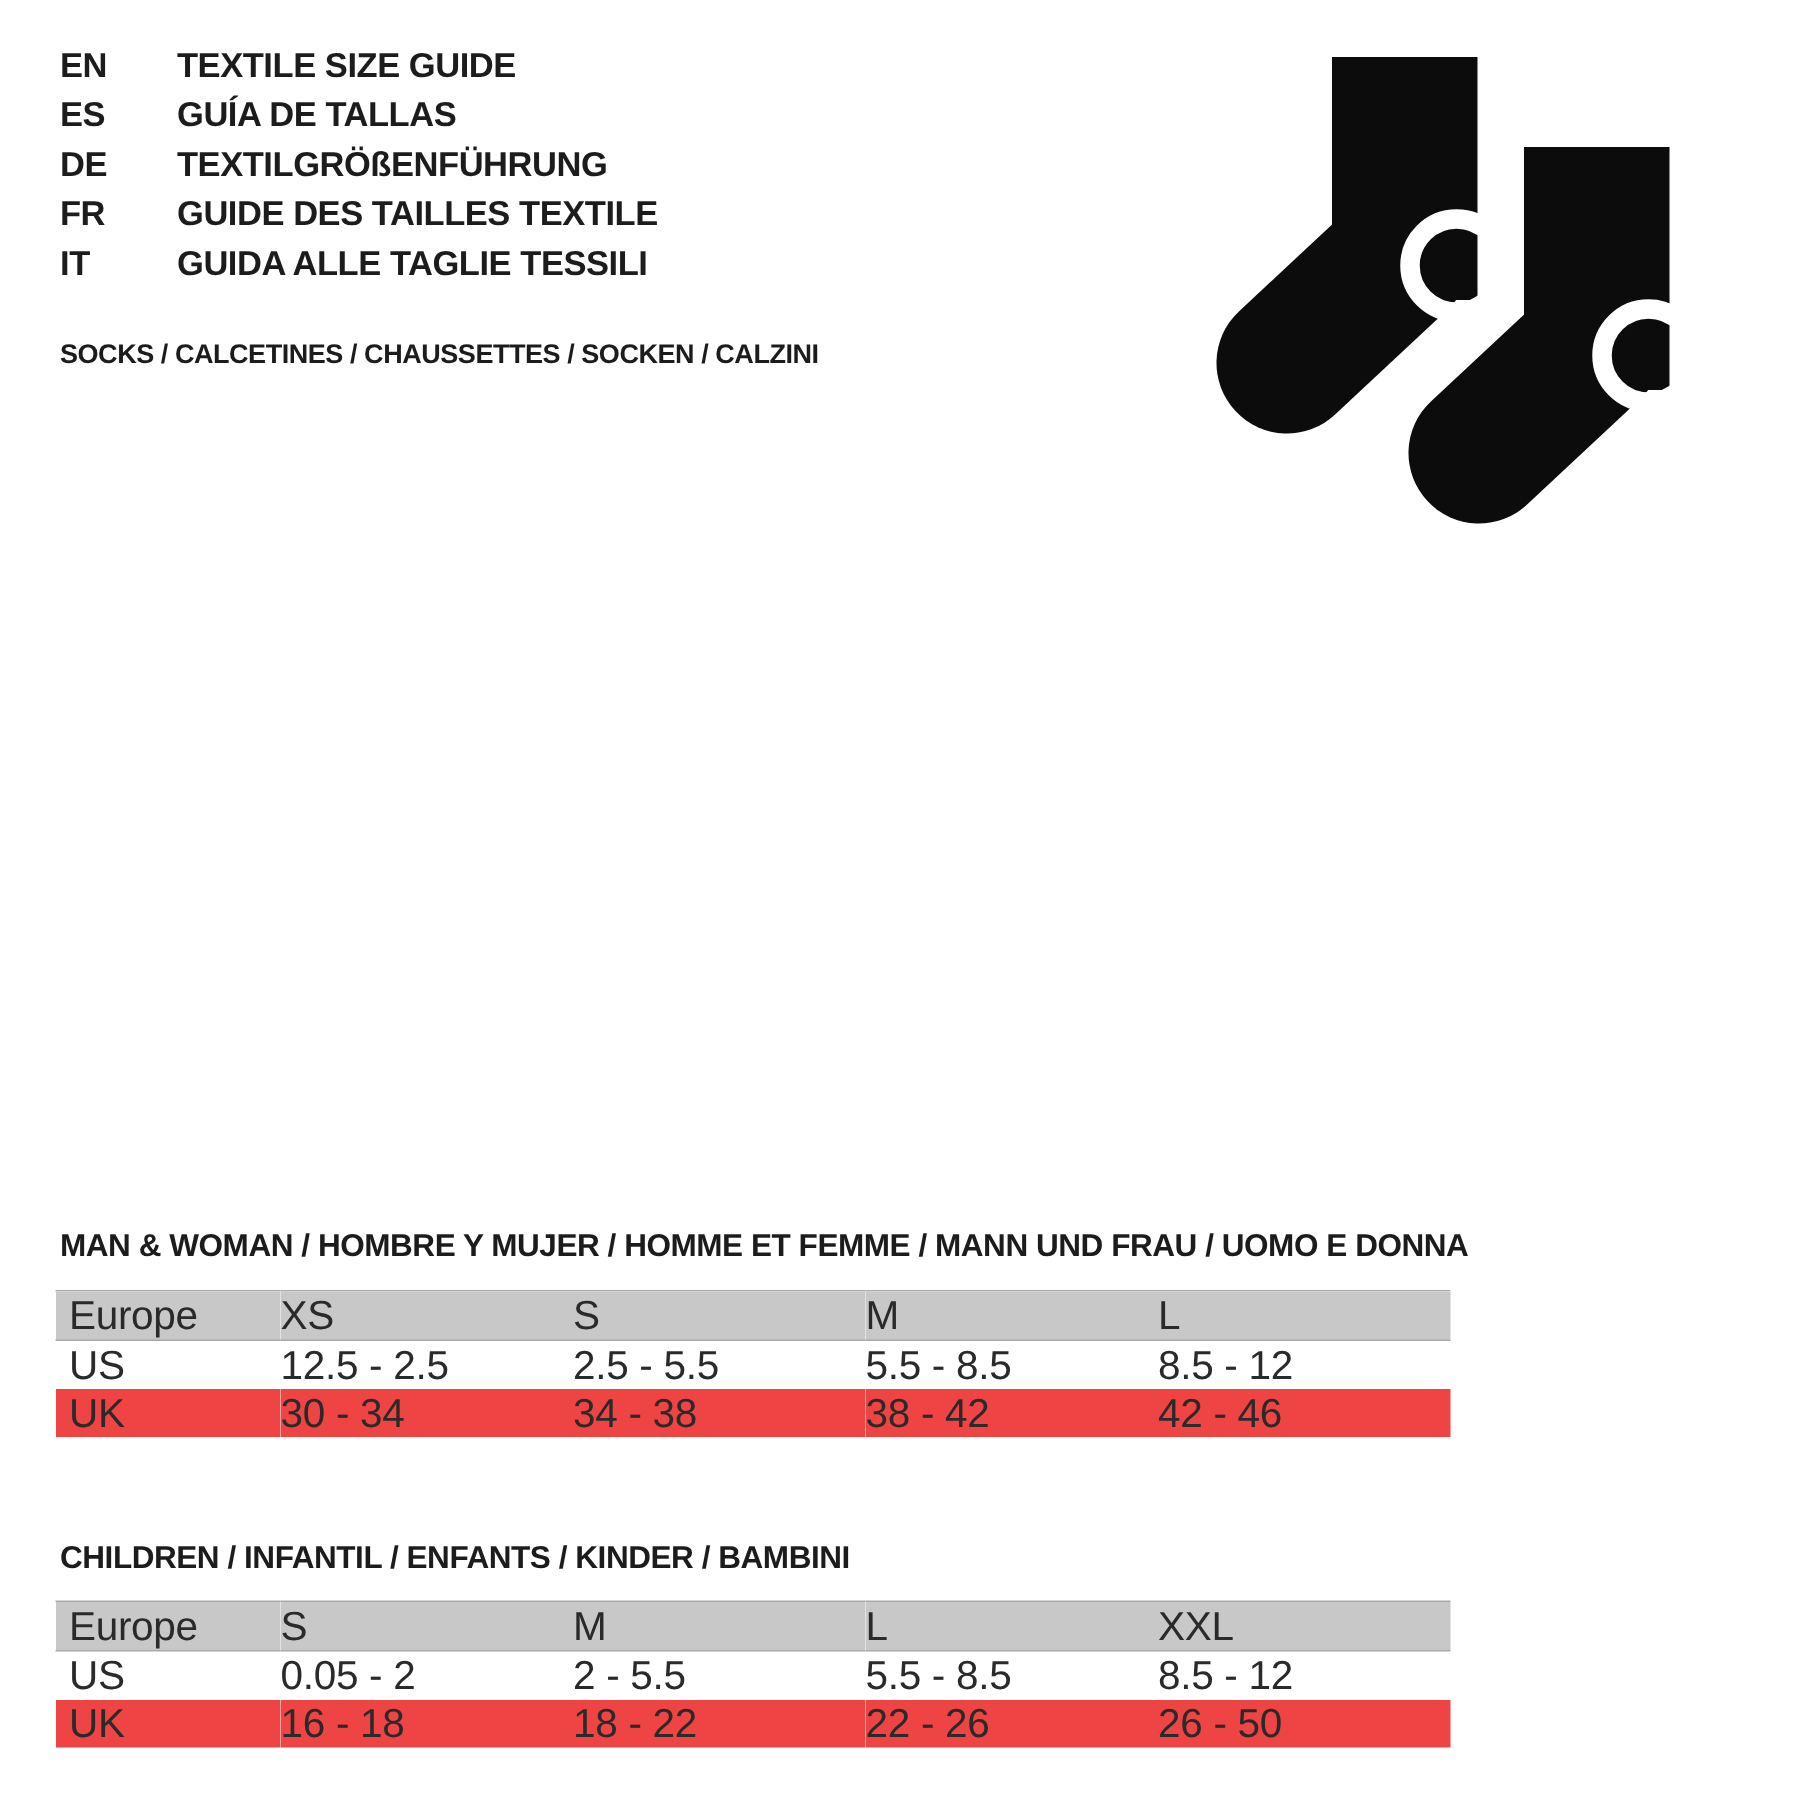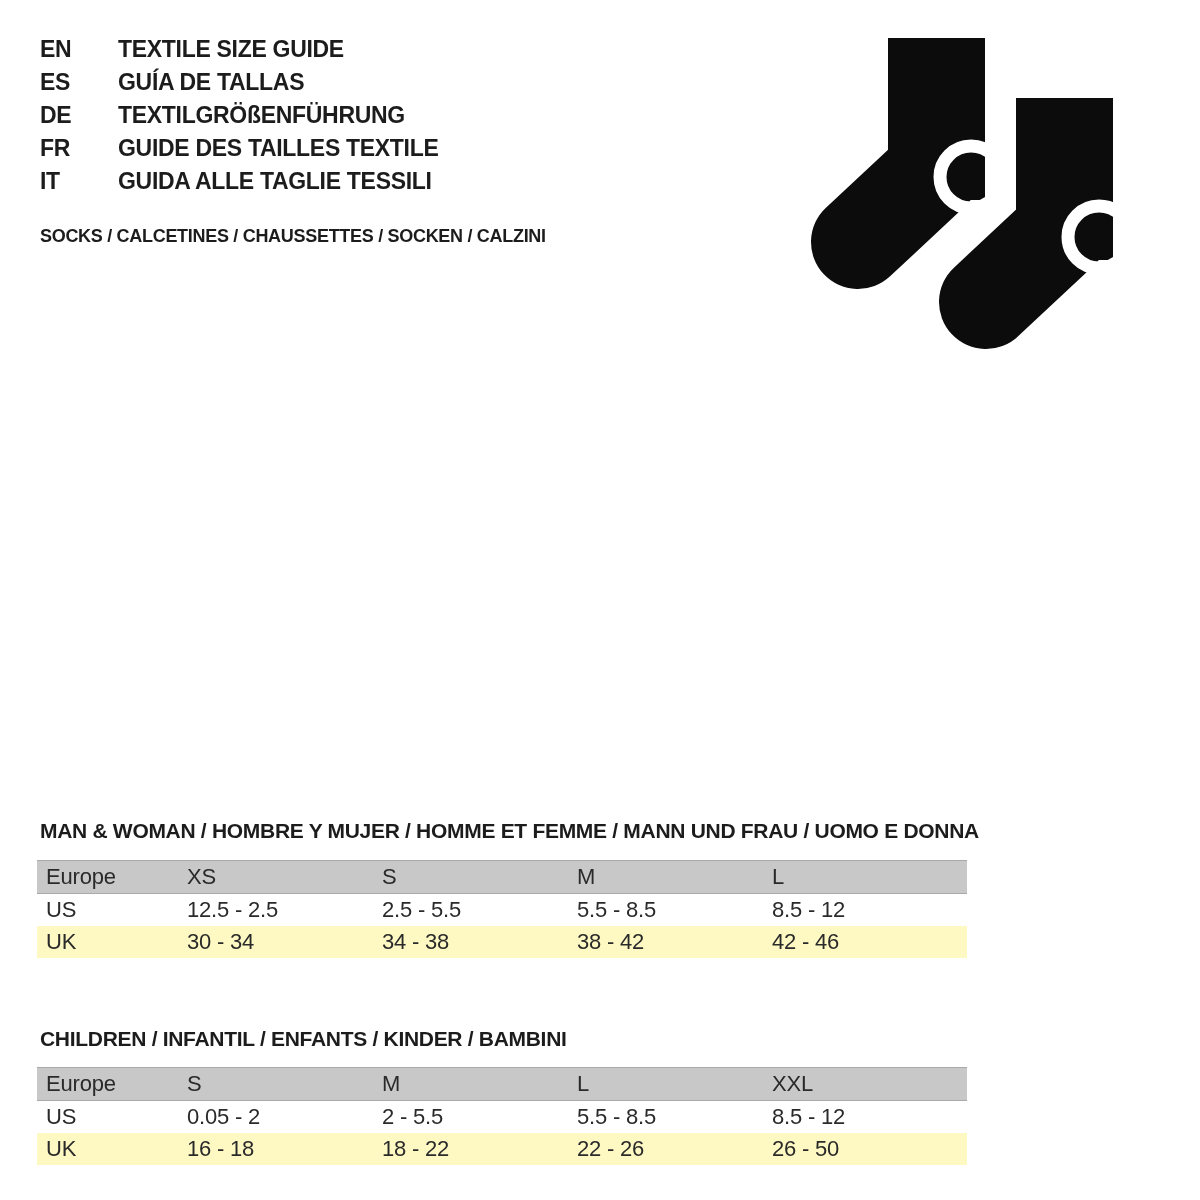--- a/index.html
+++ b/index.html
@@ -11,21 +11,21 @@
     overflow: hidden;
     font-family: "Liberation Sans", sans-serif;
     color: #1c1c1c;
   }
 
   
   .lang-list { position: absolute; left: 40px; top: 30px; }
   .lang-row {
     display: flex;
     height: 33px;
-    align-items: flex-end;
+    align-items: flex-start;
     font-size: 23px;
     font-weight: 700;
     letter-spacing: -0.3px;
     white-space: nowrap;
   }
   .lang-code { width: 78px; flex: 0 0 78px; }
 
   
   .category-line {
     position: absolute;
@@ -52,41 +52,41 @@
     line-height: 26px;
     margin: 0 0 16px 3px;
     white-space: nowrap;
   }
   .size-section.children .section-title { margin-bottom: 15px; }
 
   table.size-table {
     width: 930px;
     border-collapse: collapse;
     table-layout: fixed;
-    font-size: 22px;
+    font-size: 27px;
     font-weight: 400;
     color: #2a2a2a;
   }
   table.size-table td {
     height: 32px;
     padding: 0;
     text-align: left;
     letter-spacing: -0.2px;
     overflow: hidden;
   }
   table.size-table td.row-label {
     text-align: left;
     padding-left: 9px;
   }
   tr.header-row td {
     background: #c8c8c8;
     border-top: 1px solid #a9a9a9;
     border-bottom: 1px solid #a9a9a9;
   }
-  tr.data-row-alt td { background: #fef9c3; }
+  tr.data-row-alt td { background: #ef4444; }
 </style>
 </head>
 <body>
 
 <div class="sheet">
 
   <div class="lang-list">
     <div class="lang-row">
       <span class="lang-code">EN</span>
       <span class="lang-label">TEXTILE SIZE GUIDE</span>

